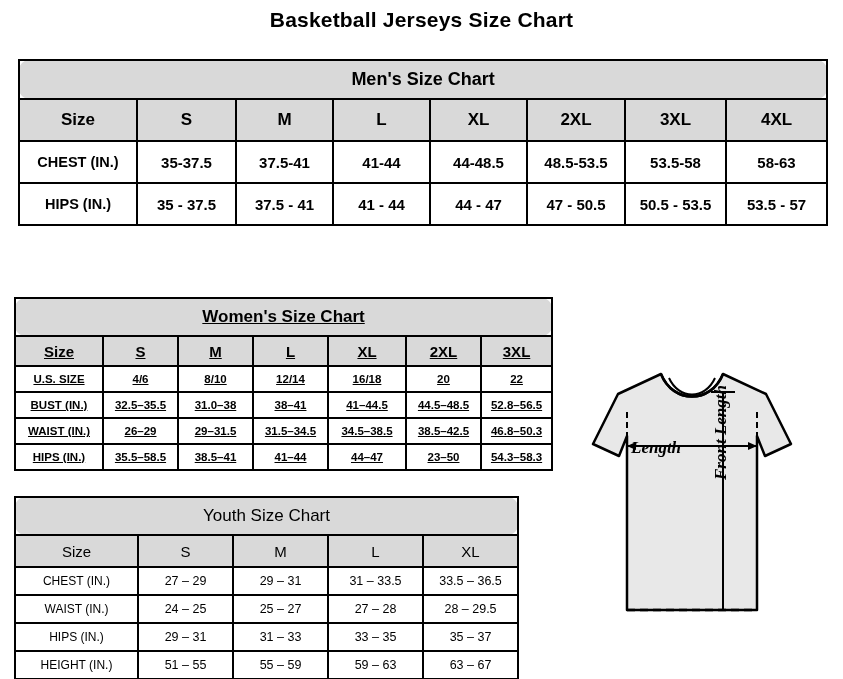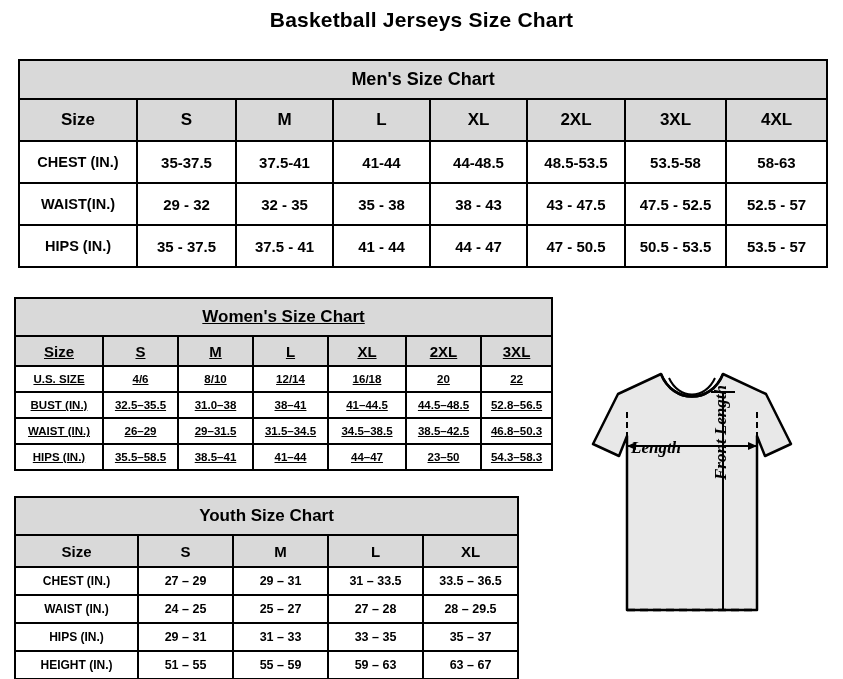--- a/index.html
+++ b/index.html
@@ -27,20 +27,21 @@
   }
   table td, table th {
     border: 2px solid #000;
     text-align: center;
     vertical-align: middle;
     background: #ffffff;
   }
   .chart-title {
     background: #d9d9d9 !important;
     font-weight: bold;
+    border-radius: 10px;
   }
   .hdr {
     background: #d9d9d9 !important;
     font-weight: bold;
   }
   .rowlabel {
     font-weight: bold;
   }
 
   
@@ -68,21 +69,21 @@
   #women-table .hdr { font-size: 15px; height: 30px; }
   #women-table .rowlabel { font-size: 11.5px; }
 
   
   #youth-table {
     position: absolute;
     left: 14px;
     top: 496px;
     width: 503px;
   }
-  #youth-table td { height: 28px; font-size: 12.5px; font-weight: bold; margin-top: 20px; }
+  #youth-table td { height: 28px; font-size: 12.5px; font-weight: normal; margin-top: 20px; }
   #youth-table .chart-title { font-size: 17px; height: 38px; }
   #youth-table .hdr { font-size: 15px; height: 32px; }
   #youth-table .rowlabel { font-size: 12px; }
 
   
   #shirt-diagram {
     position: absolute;
     left: 543px;
     top: 352px;
     width: 300px;
@@ -140,30 +141,20 @@
     </tr>
     <tr>
       <td class="rowlabel">CHEST (IN.)</td>
       <td>35-37.5</td>
       <td>37.5-41</td>
       <td>41-44</td>
       <td>44-48.5</td>
       <td>48.5-53.5</td>
       <td>53.5-58</td>
       <td>58-63</td>
-    </tr>
-    <tr>
-      <td class="rowlabel">WAIST(IN.)</td>
-      <td>29 - 32</td>
-      <td>32 - 35</td>
-      <td>35 - 38</td>
-      <td>38 - 43</td>
-      <td>43 - 47.5</td>
-      <td>47.5 - 52.5</td>
-      <td>52.5 - 57</td>
     </tr>
     <tr>
       <td class="rowlabel">HIPS (IN.)</td>
       <td>35 - 37.5</td>
       <td>37.5 - 41</td>
       <td>41 - 44</td>
       <td>44 - 47</td>
       <td>47 - 50.5</td>
       <td>50.5 - 53.5</td>
       <td>53.5 - 57</td>

